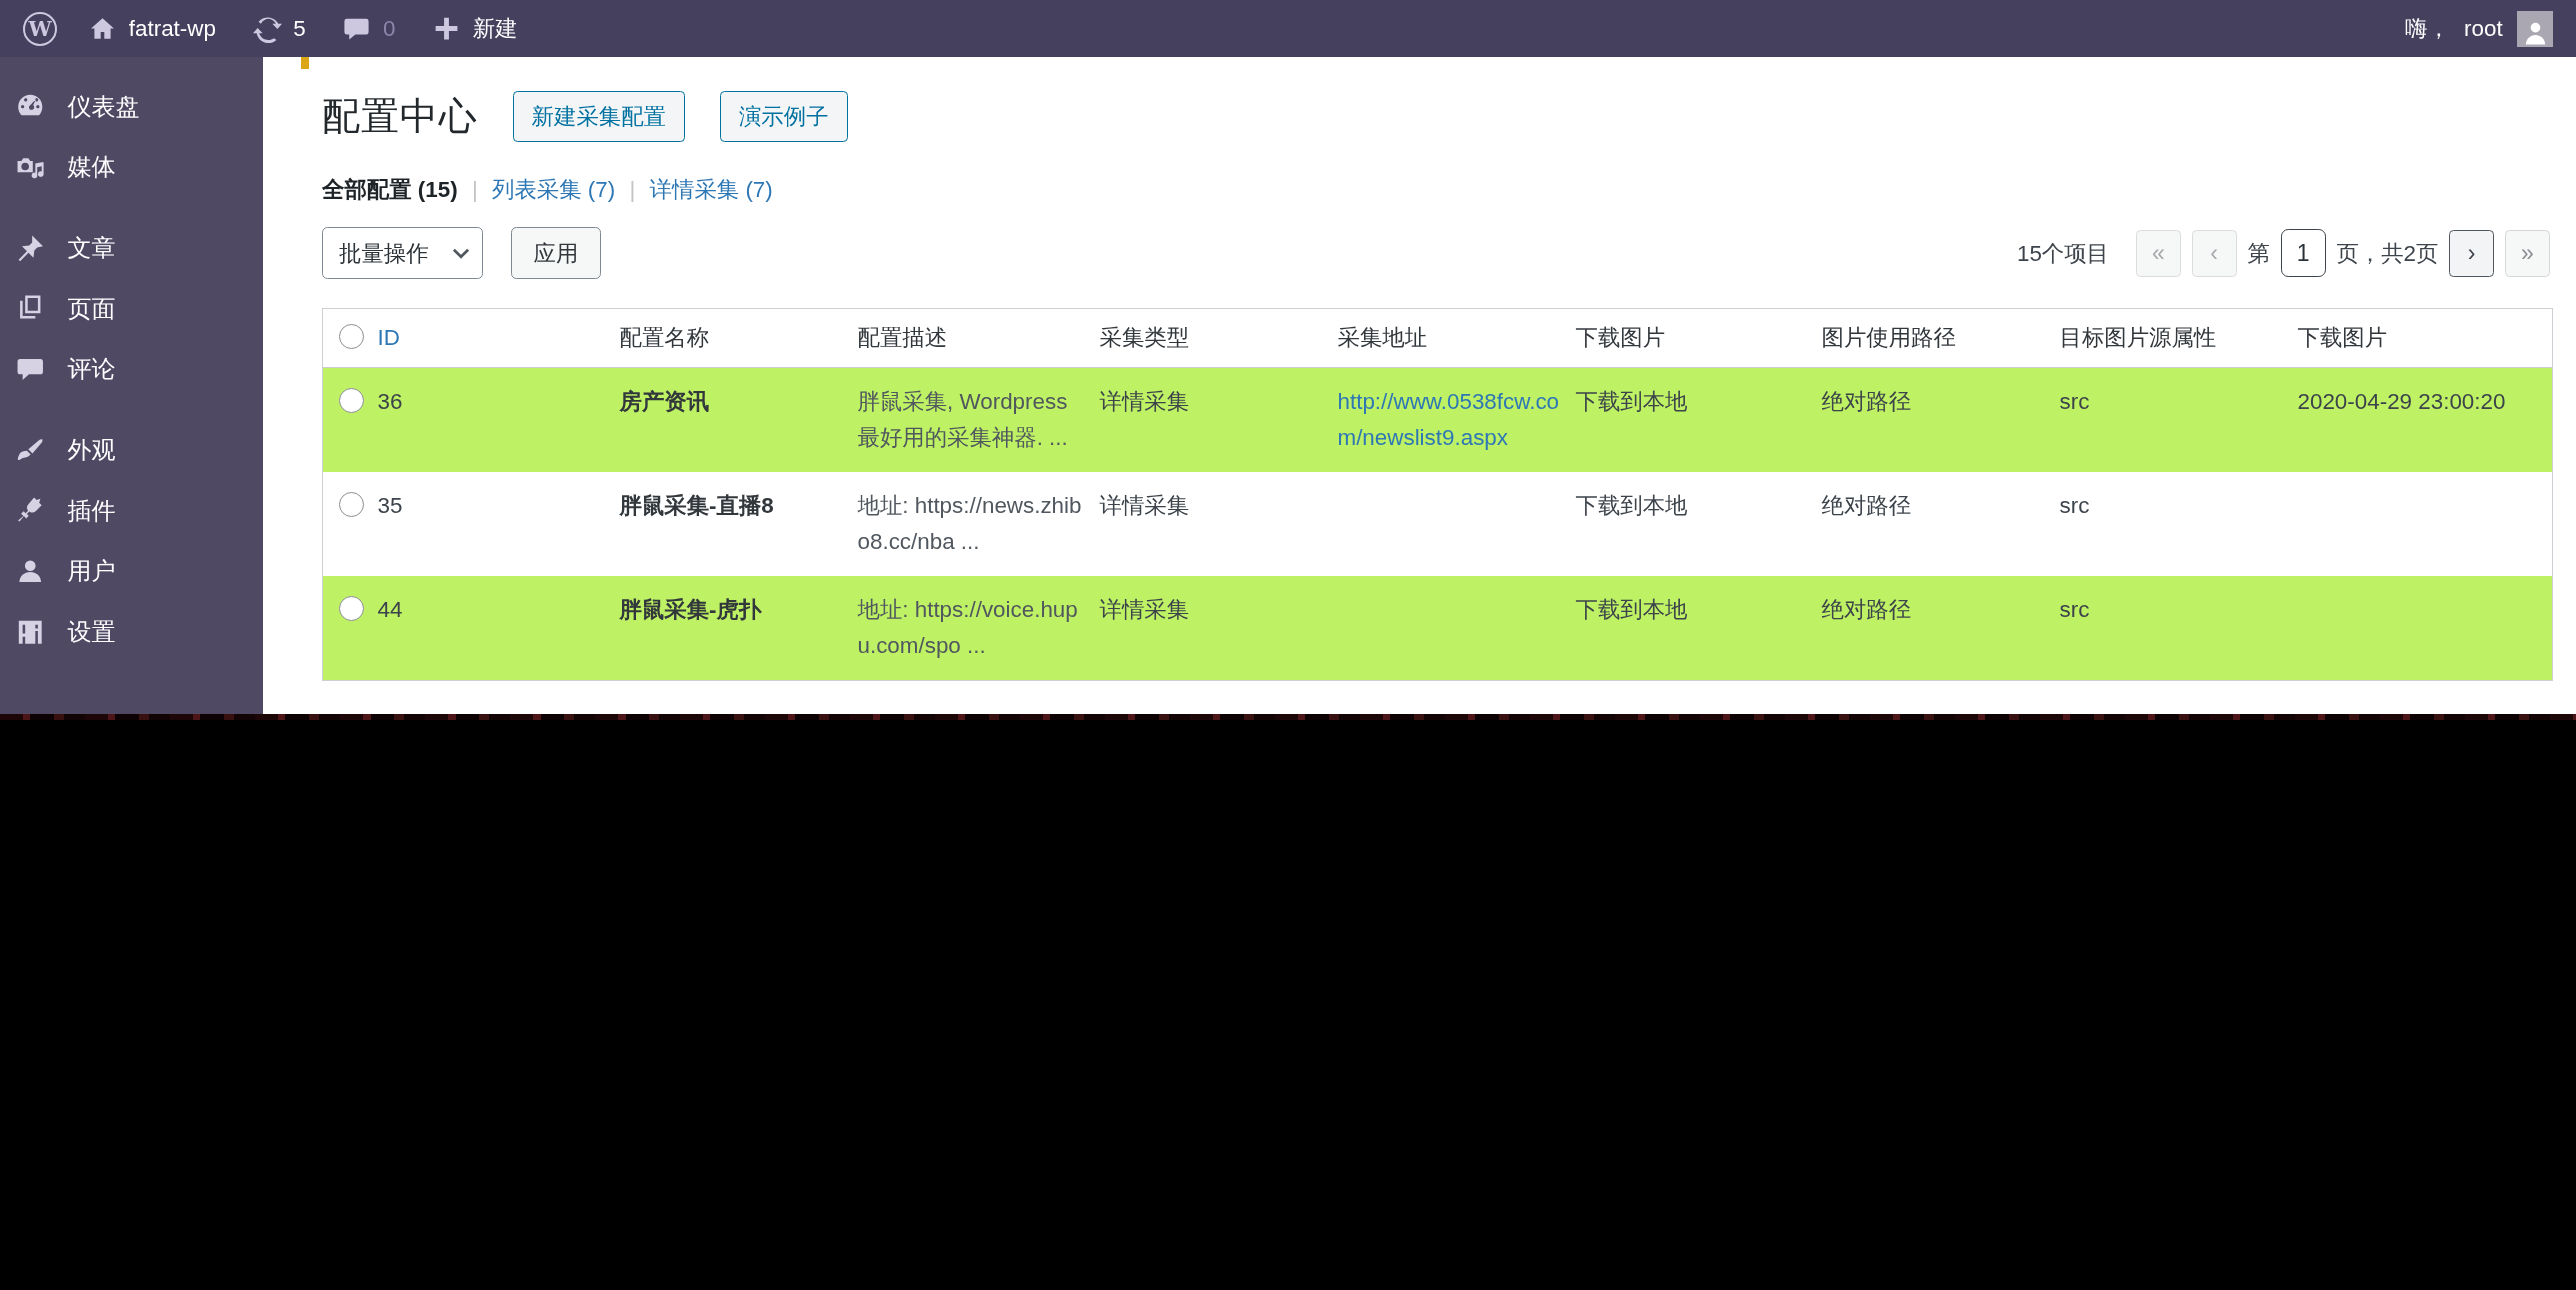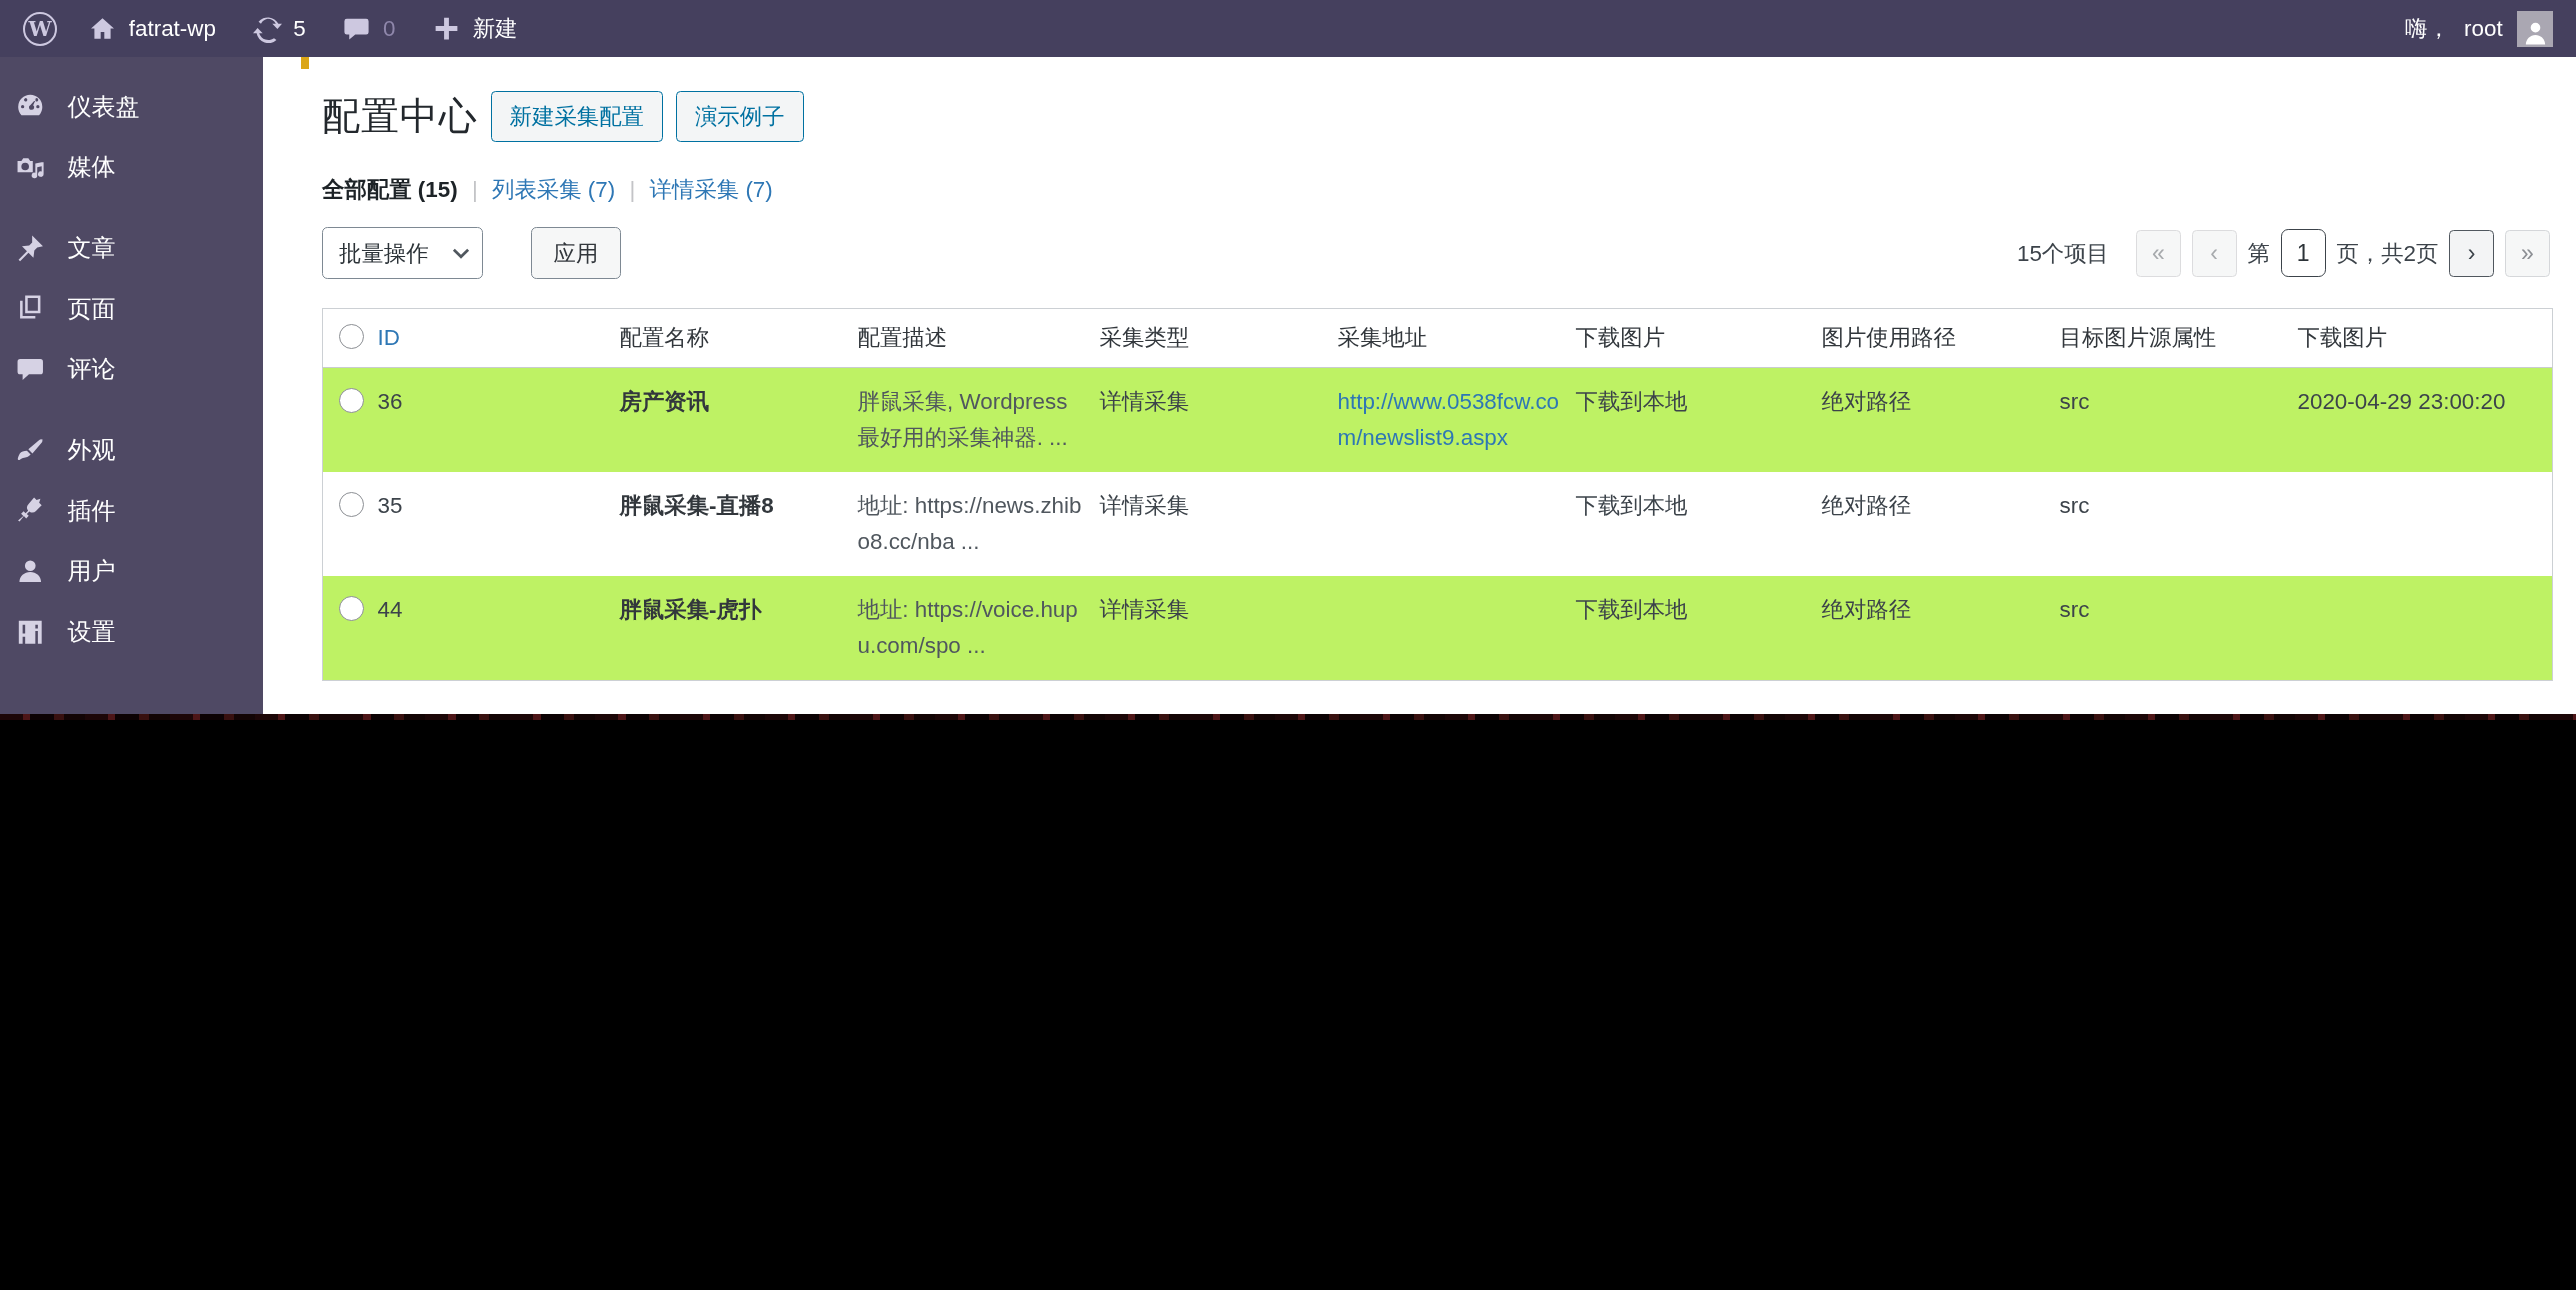--- a/index.html
+++ b/index.html
@@ -32,35 +32,35 @@
   }
   .sb-item { height:59px; display:flex; align-items:center; padding-left:14px; gap:21.5px;
     color:#fff; font-size:24px; cursor:pointer; margin-bottom:1.8px; }
   .sb-item .sb-icon { width:32px; height:32px; display:flex; align-items:center; justify-content:center; }
   .sb-icon svg { width:30.5px; height:30.5px; fill:#d6d2e4; }
   .sb-gap { margin-top:21.5px; }
   .sb-first { margin-top:20px; }
   
   #content { position:absolute; top:57px; left:263px; right:0; height:660px; background:#fff; overflow:hidden; }
   #notice-sliver { position:absolute; top:0; left:38px; width:8px; height:11.7px; background:#dba617; }
-  #page-header { position:absolute; top:34px; left:59px; display:flex; align-items:center; gap:13px; }
+  #page-header { position:absolute; top:34px; left:59px; display:flex; align-items:center; gap:35px; }
   #page-title { font-size:38px; font-weight:400; color:#23282d; letter-spacing:0.9px; }
   .title-btn {
     font-size:22.4px; color:#0071a1; background:#f3f5f6;
     border:1.8px solid #0071a1; border-radius:4.5px; padding:9px 18px; cursor:pointer;
     font-family:inherit;
   }
   #filters { position:absolute; top:117px; left:59px; display:flex; align-items:center; gap:14.3px; font-size:22.4px; }
   .filter-current { color:#1d2327; font-weight:bold; }
   .filter-link { color:#2e77b5; cursor:pointer; text-decoration:none; }
   .filter-sep { color:#c3c4c7; }
   
   #tablenav { position:absolute; top:169px; left:59px; right:26px; height:54px;
     display:flex; align-items:center; justify-content:space-between; }
-  #bulk-group { display:flex; align-items:center; gap:32px; }
+  #bulk-group { display:flex; align-items:center; gap:12px; }
   #bulk-select { position:relative; width:161px; height:52px; border:1.8px solid #7e8993; border-radius:5.4px;
     background:#fff; display:flex; align-items:center; padding-left:16px;
     font-size:22.4px; color:#2c3338; cursor:pointer; }
   #bulk-select svg { position:absolute; right:12.5px; top:19px; width:18px; height:12.5px; stroke:#50575e; stroke-width:3; fill:none; }
   #apply-btn { height:52px; padding:0 21.5px; font-size:22.4px; color:#32373c; background:#f6f7f7;
     border:1.8px solid #7e8993; border-radius:5.4px; cursor:pointer; font-family:inherit;margin-left:16px; }
   #paging { display:flex; align-items:center; gap:10.8px; font-size:22.4px; color:#3c434a; }
   #paging .total { margin-right:16px; }
   .pg-btn { width:45px; height:47px; border-radius:4.5px; display:flex; align-items:center; justify-content:center;
     font-size:23px; background:#f6f7f7; }

